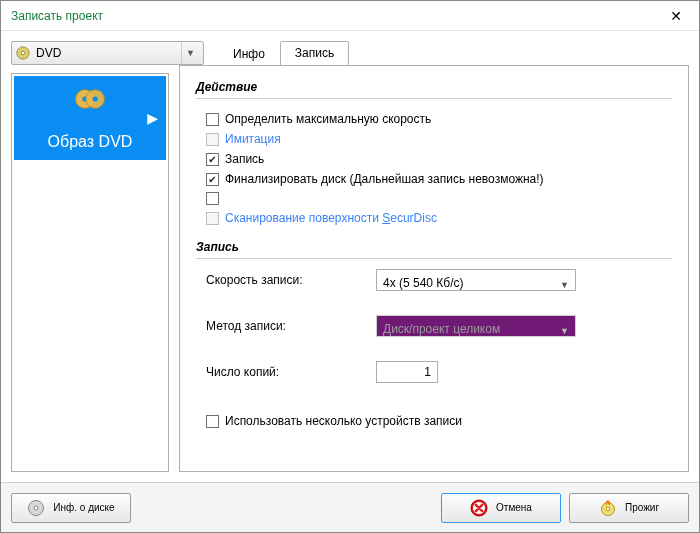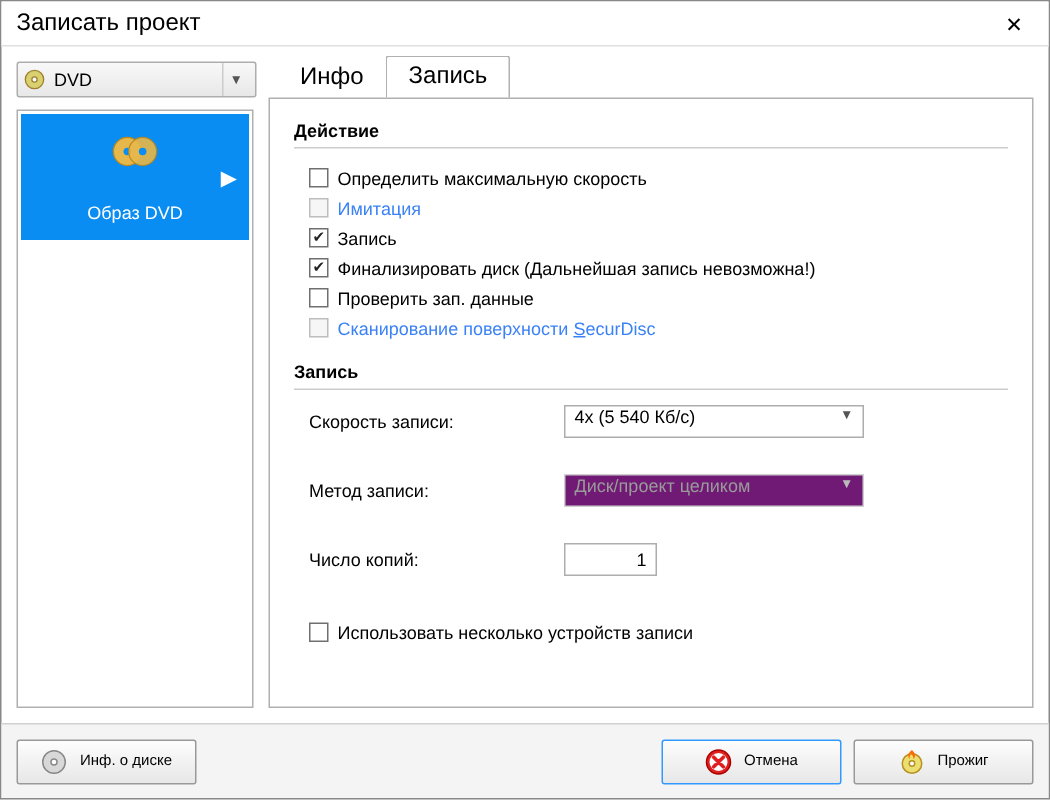--- a/index.html
+++ b/index.html
@@ -20,21 +20,21 @@
     position: relative;
   }
   .titlebar {
     height: 30px;
     background: #fff;
     display: flex;
     align-items: center;
     padding: 0 0 0 10px;
     border-bottom: 1px solid #e0e0e0;
   }
-  .titlebar-title { font-size: 16px; color: #000000; }
+  .titlebar-title { font-size: 12px; color: #15803d; }
   .titlebar-close {
     margin-left: auto;
     width: 46px;
     height: 30px;
     display: flex;
     align-items: center;
     justify-content: center;
     font-size: 14px;
     color: #000;
     cursor: pointer;
@@ -45,21 +45,21 @@
     display: flex;
     align-items: flex-end;
     gap: 14px;
   }
   .dvd-select {
     display: flex;
     align-items: center;
     border: 1px solid #adadad;
     background: linear-gradient(#f8f8f8,#e8e8e8);
     height: 24px;
-    width: 160px;
+    width: 193px;
     border-radius: 2px;
     padding: 0 4px;
     cursor: pointer;
     gap: 6px;
   }
   .disc-icon-sm {
     width: 14px; height: 14px;
     position: relative;
   }
   .dvd-select-text { flex: 1; font-size: 12px; }
@@ -75,21 +75,21 @@
   }
 
   .tabs {
     display: flex;
     align-items: flex-end;
     height: 26px;
     position: relative;
   }
   .tab {
     padding: 4px 14px 5px 14px;
-    font-size: 16px;
+    font-size: 12px;
     cursor: pointer;
     border: 1px solid transparent;
     border-bottom: none;
     position: relative;
     top: 1px;
     color: #000;
     background: transparent;
   }
   .tab.active {
     background: #fff;
@@ -125,45 +125,46 @@
     cursor: pointer;
   }
   .side-card .play {
     position: absolute;
     right: 8px;
     top: 50%;
     transform: translateY(-50%);
     font-size: 14px;
     color: #fff;
   }
-  .side-label { margin-top: 20px; font-size: 12px; }
+  .side-label { margin-top: 20px; font-size: 16px; }
 
   .main {
     flex: 1;
     border: 1px solid #b0b0b0;
     border-top: 1px solid #b0b0b0;
     padding: 10px 16px;
     background: #fff;
     position: relative;
     margin-top: 0;
     overflow: hidden;
   }
 
   .section-head {
     font-weight: bold;
     font-size: 12px;
     border-bottom: 1px solid #ccc;
     padding-bottom: 4px;
     margin-bottom: 10px;
     margin-top: 4px;
+    font-style: italic;
   }
 
   .chk-row {
     display: flex;
-    align-items: flex-start;
+    align-items: flex-end;
     gap: 6px;
     padding: 3px 0 3px 10px;
     font-size: 12px;
   }
   .chkbox {
     width: 13px; height: 13px;
     border: 1px solid #6f6f6f;
     background: #fff;
     display: inline-flex;
     align-items: center;
@@ -183,21 +184,21 @@
     grid-template-columns: 170px 200px;
     row-gap: 24px;
     align-items: center;
     padding-left: 10px;
     font-size: 12px;
   }
   .combo {
     height: 22px;
     border: 1px solid #adadad;
     display: flex;
-    align-items: flex-start;
+    align-items: flex-end;
     padding: 0 6px;
     justify-content: space-between;
     background: #fff;
     cursor: pointer;
     font-size: 12px;
   }
   .combo.disabled { background: #701a75; color: #9a9a9a; border-color: #cfcfcf; cursor: default;}
   .combo .chev { font-size: 9px; color: #555; }
   .combo.disabled .chev { color: #bbb; }
 
@@ -311,21 +312,20 @@
         <span class="chk-label">Запись</span>
       </div>
 
       <div class="chk-row">
         <span class="chkbox">✔</span>
         <span class="chk-label">Финализировать диск (Дальнейшая запись невозможна!)</span>
       </div>
 
       <div class="chk-row">
         <span class="chkbox"></span>
-        <span class="chk-label">Проверить зап. данные</span>
       </div>
 
       <div class="chk-row row-disabled">
         <span class="chkbox disabled"></span>
         <span class="chk-label">
           <span>Сканирование поверхности </span><u>S</u><span>ecurDisc</span>
         </span>
       </div>
 
       <div class="section-head" style="margin-top:12px;">Запись</div>

